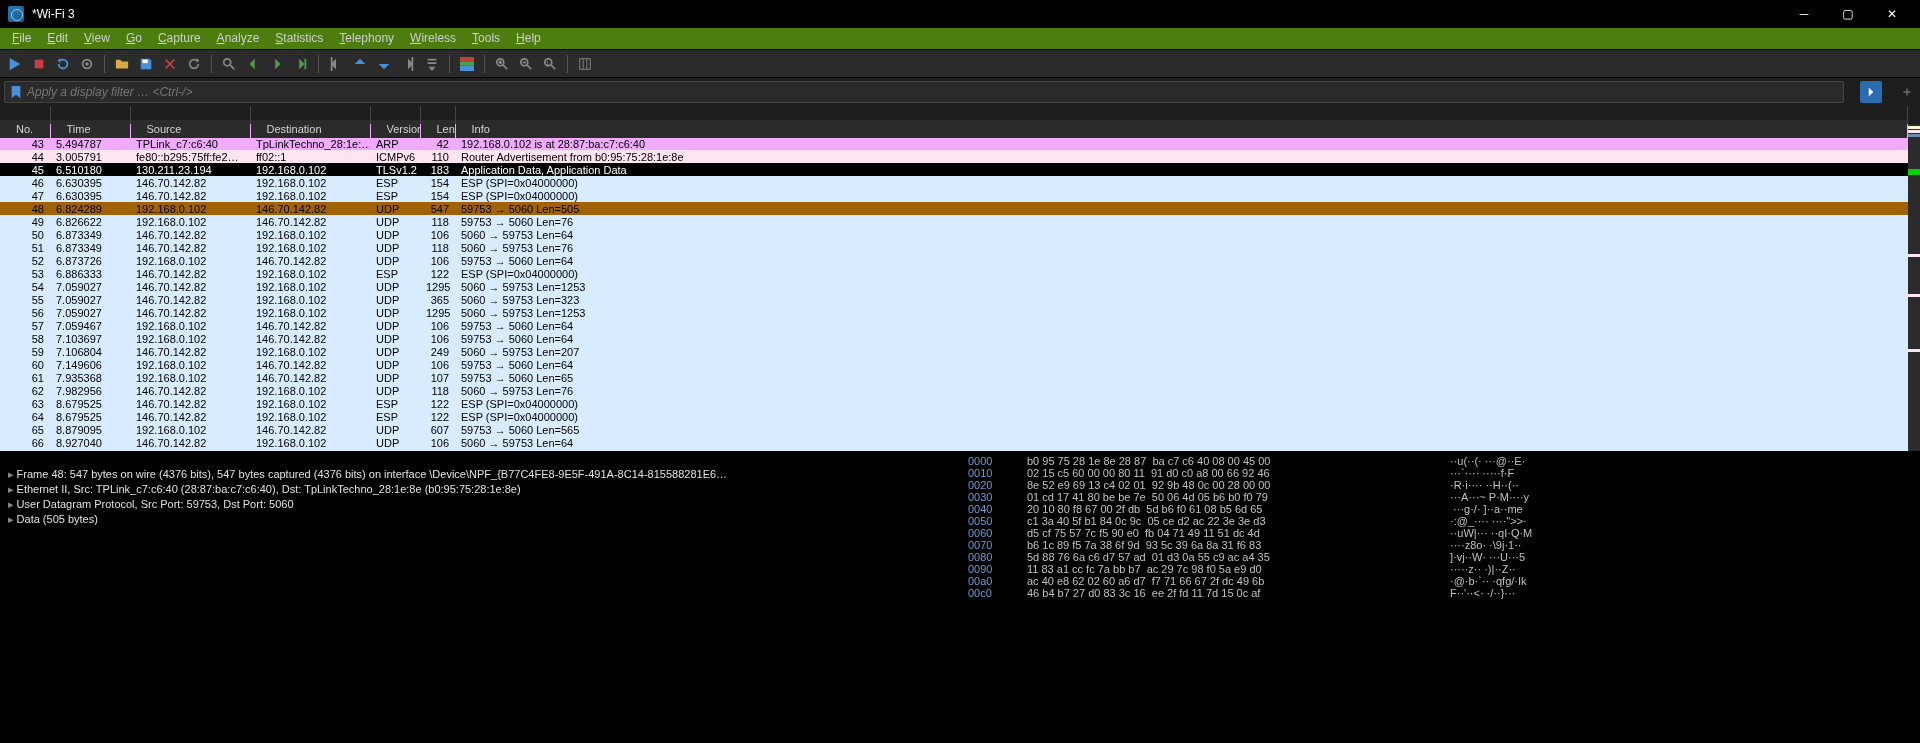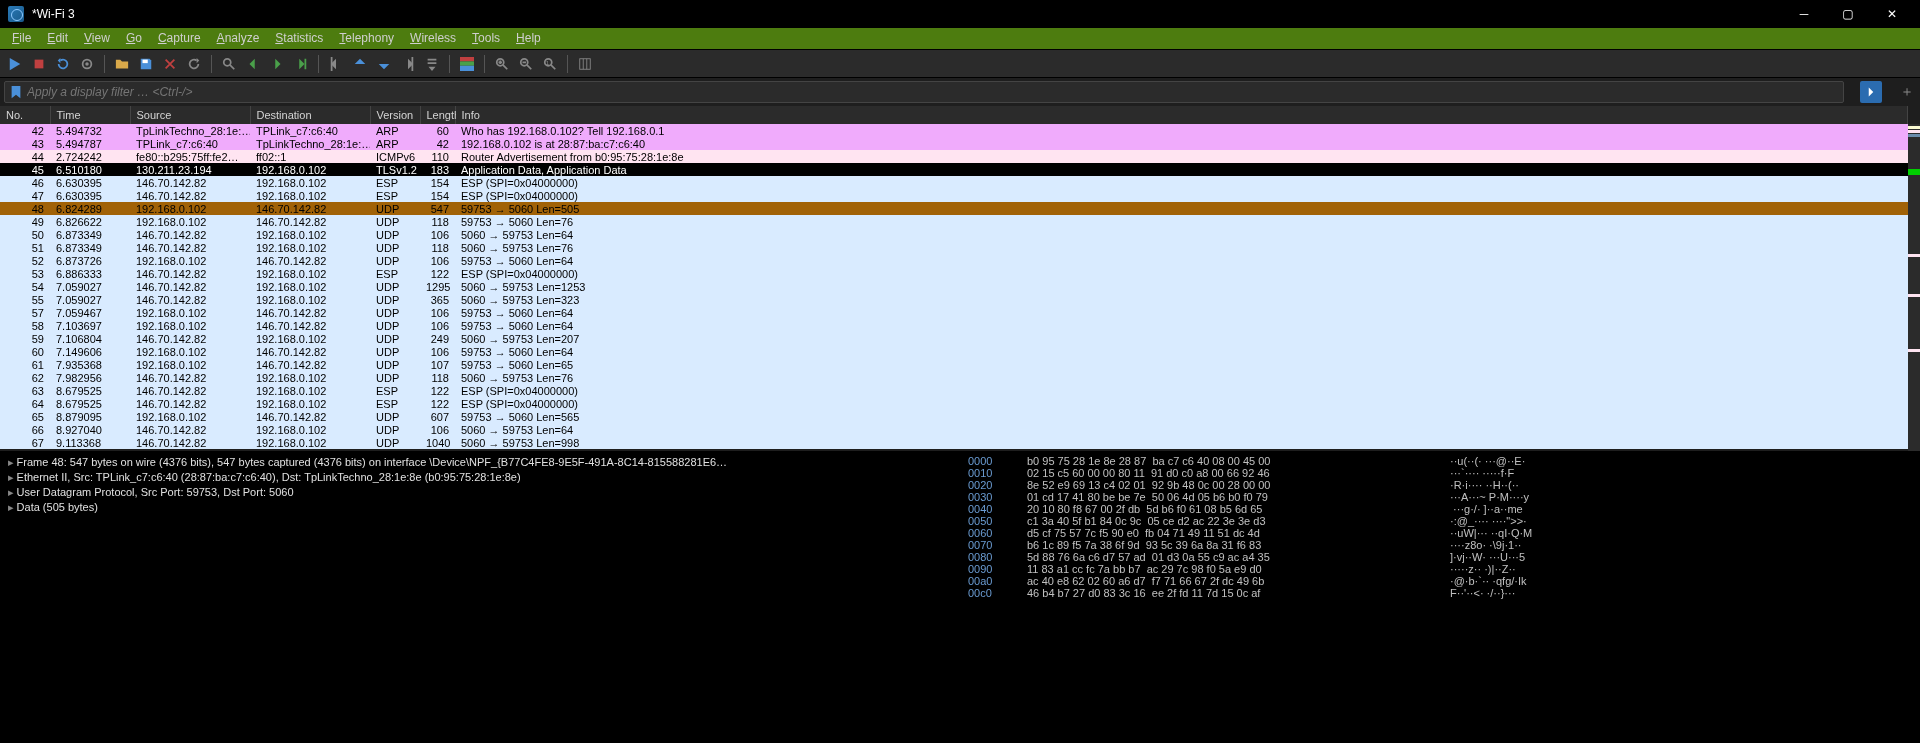--- a/index.html
+++ b/index.html
@@ -28,21 +28,21 @@
 .filterbar { display:flex; align-items:center; height:28px; background:#1e1e1e; padding:2px 4px; gap:16px; }
 .filter-input-wrap { flex:1; display:flex; align-items:center; background:#2b2b2b; border:1px solid #444; border-radius:2px; height:22px; padding:0 4px; }
 .filter-icon { width:14px; height:14px; margin-right:4px; fill:#4a90d9; }
 .filter-input { flex:1; background:transparent; border:none; outline:none; color:#aaa; font-size:12px; font-style:italic; }
 .filter-end-btn { width:22px; height:22px; display:flex; align-items:center; justify-content:center; background:#2b6cb0; border-radius:2px; cursor:pointer; color:#fff; }
 .filter-add { width:18px; height:18px; display:flex; align-items:center; justify-content:center; cursor:pointer; color:#888; font-size:14px; }
 
 
 .packet-list { height: 345px; overflow-y:auto; background:#1e1e1e; position:relative; }
 .packet-list table { width: calc(100% - 12px); border-collapse: collapse; table-layout: fixed; font-family: Consolas, "Courier New", monospace; font-size: 11px; }
-.packet-list thead th { background:#2b2b2b; color:#d4d4d4; text-align:left; padding:2px 6px; border-right:1px solid #444; font-weight:normal; position:sticky; top:0; height:18px;margin-top:28px; }
+.packet-list thead th { background:#2b2b2b; color:#d4d4d4; text-align:left; padding:2px 16px; border-right:1px solid #444; font-weight:normal; position:sticky; top:14px; height:18px;margin-top:28px; }
 .packet-list tbody tr { height:13px; }
 .packet-list tbody td { padding:0 6px; white-space:nowrap; overflow:hidden; text-overflow:clip; color:#000; }
 .col-no { width:50px; text-align:right; }
 .col-time { width:80px; }
 .col-src { width:120px; }
 .col-dst { width:120px; }
 .col-proto { width:50px; }
 .col-len { width:35px; text-align:right; }
 .col-info { }
 
@@ -52,21 +52,21 @@
 .pkt-steel td   { color:#fff !important; }
 .pkt-lightblue  { background:#d9ebff; }
 .pkt-green      { background:#a16207; color:#000 !important; }
 .pkt-green td   { color:#000 !important; }
 
 .mini-map { position:absolute; right:0; top:18px; bottom:0; width:12px; background:#2b2b2b; }
 .mini-map .mark { position:absolute; left:0; right:0; height:3px; }
 
 
 .bottom-panes { display:flex; height: calc(743px - 28px - 22px - 28px - 28px - 345px); background:#000; }
-.details-pane { width:50%; padding:4px 8px; overflow:auto; font-family: Consolas, monospace; font-size:11px; color:#e0e0e0; }
+.details-pane { width:50%; padding:16px 8px; overflow:auto; font-family: Consolas, monospace; font-size:11px; color:#e0e0e0; }
 .details-pane .tree-item { white-space:nowrap; padding:1px 0; }
 .details-pane .tree-item::before { content:"▸ "; color:#888; }
 .hex-pane { width:50%; padding:4px 8px; overflow:auto; font-family: Consolas, monospace; font-size:11px; color:#c0c0c0; display:flex; flex-direction:column; }
 .hex-row { display:flex; gap:23px; white-space:pre; }
 .hex-offset { color:#6a9bd1; width:36px; }
 .hex-bytes { color:#c0c0c0; width:400px; }
 .hex-ascii { color:#c0c0c0; }
 
 
 ::-webkit-scrollbar { width:12px; height:12px; }
@@ -287,21 +287,21 @@
           <td class="col-no">43</td>
           <td class="col-time">5.494787</td>
           <td class="col-src">TPLink_c7:c6:40</td>
           <td class="col-dst">TpLinkTechno_28:1e:…</td>
           <td class="col-proto">ARP</td>
           <td class="col-len">42</td>
           <td class="col-info">192.168.0.102 is at 28:87:ba:c7:c6:40</td>
         </tr>
         <tr class="pkt-pink">
           <td class="col-no">44</td>
-          <td class="col-time">2.724242</td>
+          <td class="col-time">3.005791</td>
           <td class="col-src">fe80::b295:75ff:fe2…</td>
           <td class="col-dst">ff02::1</td>
           <td class="col-proto">ICMPv6</td>
           <td class="col-len">110</td>
           <td class="col-info">Router Advertisement from b0:95:75:28:1e:8e</td>
         </tr>
         <tr class="pkt-steel">
           <td class="col-no">45</td>
           <td class="col-time">6.510180</td>
           <td class="col-src">130.211.23.194</td>
@@ -392,20 +392,29 @@
           <td class="col-info">5060 → 59753 Len=1253</td>
         </tr>
         <tr class="pkt-lightblue">
           <td class="col-no">55</td>
           <td class="col-time">7.059027</td>
           <td class="col-src">146.70.142.82</td>
           <td class="col-dst">192.168.0.102</td>
           <td class="col-proto">UDP</td>
           <td class="col-len">365</td>
           <td class="col-info">5060 → 59753 Len=323</td>
+        </tr>
+        <tr class="pkt-lightblue">
+          <td class="col-no">56</td>
+          <td class="col-time">7.059027</td>
+          <td class="col-src">146.70.142.82</td>
+          <td class="col-dst">192.168.0.102</td>
+          <td class="col-proto">UDP</td>
+          <td class="col-len">1295</td>
+          <td class="col-info">5060 → 59753 Len=1253</td>
         </tr>
         <tr class="pkt-lightblue">
           <td class="col-no">57</td>
           <td class="col-time">7.059467</td>
           <td class="col-src">192.168.0.102</td>
           <td class="col-dst">146.70.142.82</td>
           <td class="col-proto">UDP</td>
           <td class="col-len">106</td>
           <td class="col-info">59753 → 5060 Len=64</td>
         </tr>

